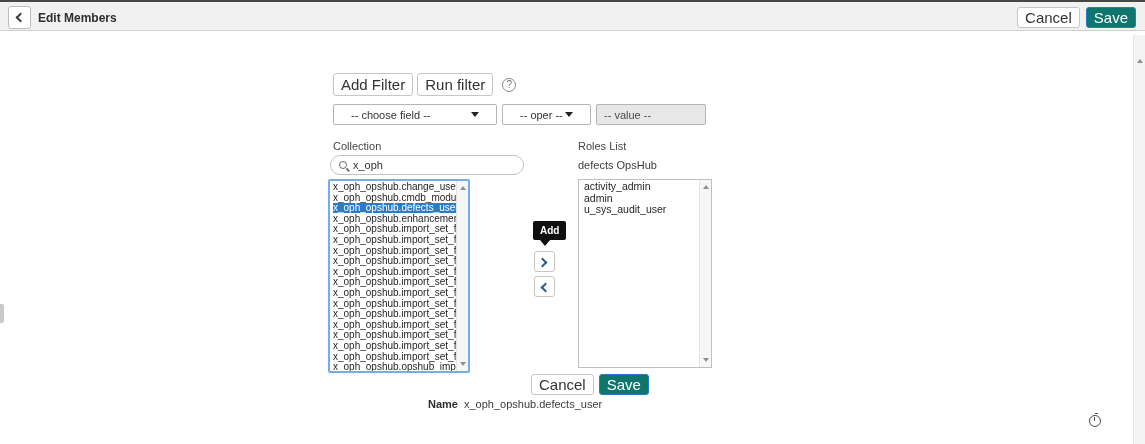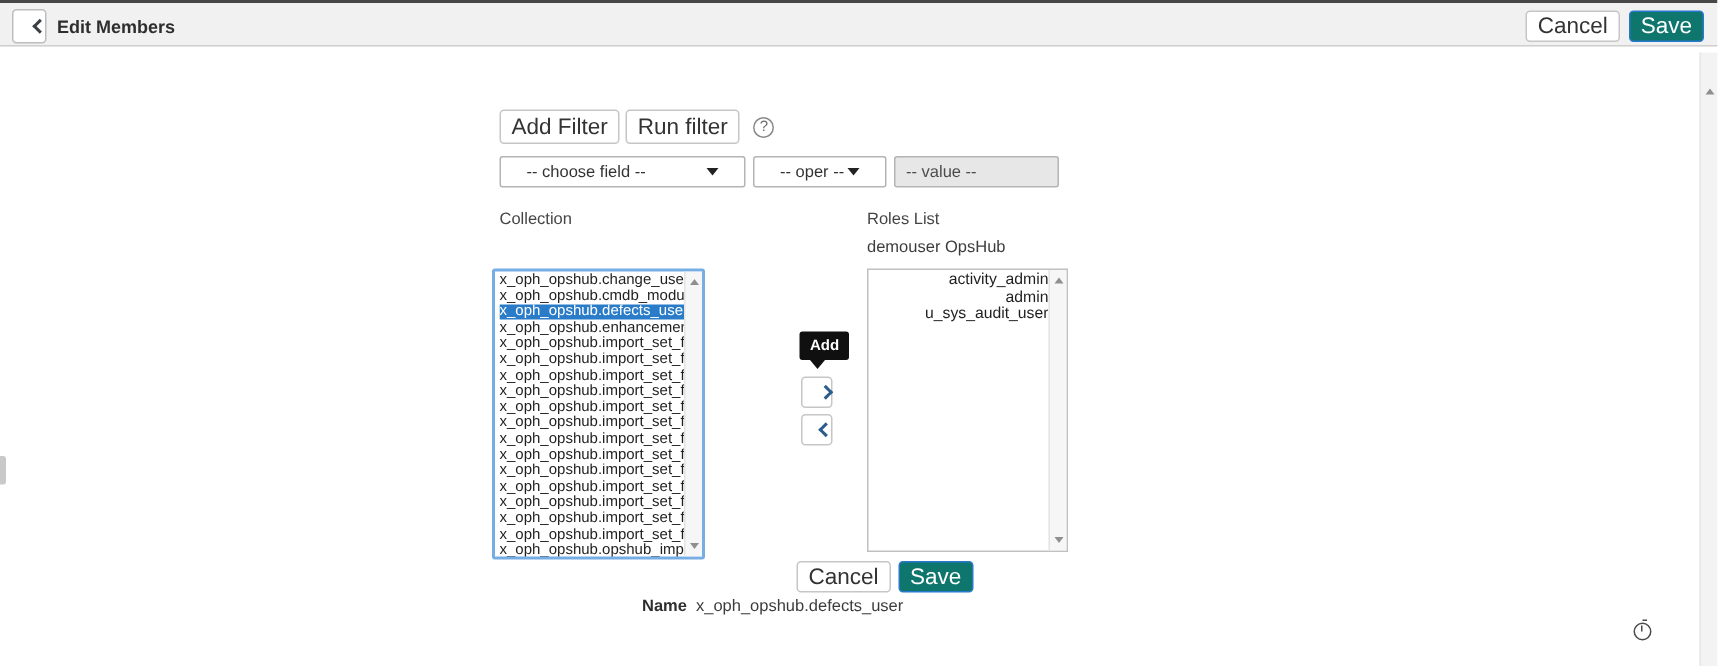--- a/index.html
+++ b/index.html
@@ -1,17 +1,17 @@
 <!DOCTYPE html>
 <html><head>
 <meta charset="utf-8">
 <style>
   * { margin:0; padding:0; box-sizing:border-box; }
   html,body { width:1145px; height:444px; background:#fff; font-family:"Liberation Sans", sans-serif; overflow:hidden; }
-  #app { position:relative; width:1013px; height:444px; background:#fff;text-align:right; }
+  #app { position:relative; width:1013px; height:444px; background:#fff; }
 
   
   .header { position:absolute; left:0; top:0; width:1145px; height:31px;
             background:#f1f1f1; border-top:2px solid #474747; border-bottom:1px solid #cfcfcf; }
   .back-btn { position:absolute; left:8px; top:4px; width:23px; height:23px;
               background:#fff; border:1px solid #bdbdbd; border-radius:3px; cursor:pointer; }
   .chev { display:inline-block; width:7px; height:7px; border-left:2px solid #3a3f44; border-bottom:2px solid #3a3f44; }
   .chev-left  { transform:rotate(45deg);  margin:7px 0 0 8px; }
   .chev-right { transform:rotate(-135deg); margin:6px 0 0 4px; border-color:#2a5d8c; }
   .chev-left2 { transform:rotate(45deg);  margin:6px 0 0 7px; border-color:#2a5d8c; }
@@ -120,20 +120,24 @@
     <div class="sel-box sel-oper">
       <span>-- oper --</span>
       <span class="caret-down"></span>
     </div>
     <div class="val-box">
       <span>-- value --</span>
     </div>
   </div>
 
   <div class="lbl" style="left:333px; top:140px;">Collection</div>
+  <div class="search">
+    <span class="mag"></span>
+    <span class="search-text">x_oph</span>
+  </div>
 
   <div class="listbox-left">
     <div class="rows">
       <div class="lrow"><span>x_oph_opshub.change_user</span></div>
       <div class="lrow"><span>x_oph_opshub.cmdb_module_us</span></div>
       <div class="lrow sel"><span>x_oph_opshub.defects_user</span></div>
       <div class="lrow"><span>x_oph_opshub.enhancements_u</span></div>
       <div class="lrow"><span>x_oph_opshub.import_set_for_cr</span></div>
       <div class="lrow"><span>x_oph_opshub.import_set_for_de</span></div>
       <div class="lrow"><span>x_oph_opshub.import_set_for_e</span></div>
@@ -158,21 +162,21 @@
 
   <div class="tooltip">Add</div>
   <div class="xfer-btn xfer-add">
     <span class="chev chev-right"></span>
   </div>
   <div class="xfer-btn xfer-remove">
     <span class="chev chev-left2"></span>
   </div>
 
   <div class="lbl" style="left:578px; top:140px;">Roles List</div>
-  <div class="lbl" style="left:578px; top:159px; color:#3c3c3c;">demouser OpsHub</div>
+  <div class="lbl" style="left:578px; top:159px; color:#3c3c3c;">defects OpsHub</div>
 
   <div class="listbox-right">
     <div class="rows">
       <div class="lrow"><span>activity_admin</span></div>
       <div class="lrow"><span>admin</span></div>
       <div class="lrow"><span>u_sys_audit_user</span></div>
     </div>
     <div class="sbar">
       <span class="tri-up"></span>
       <span class="tri-down"></span>

